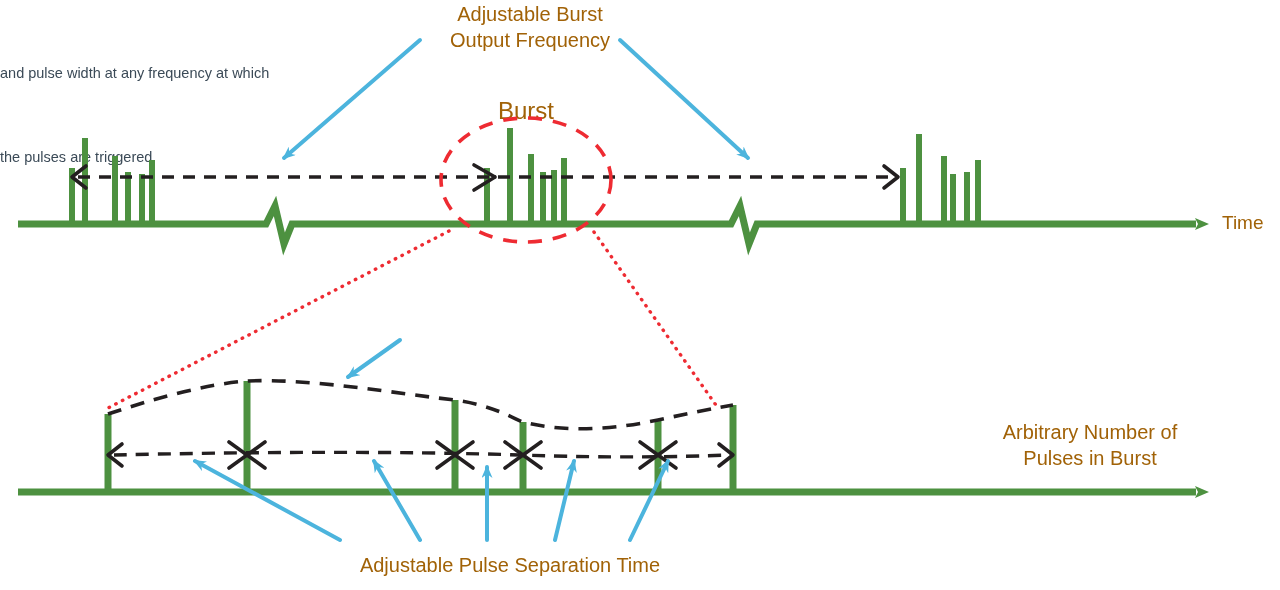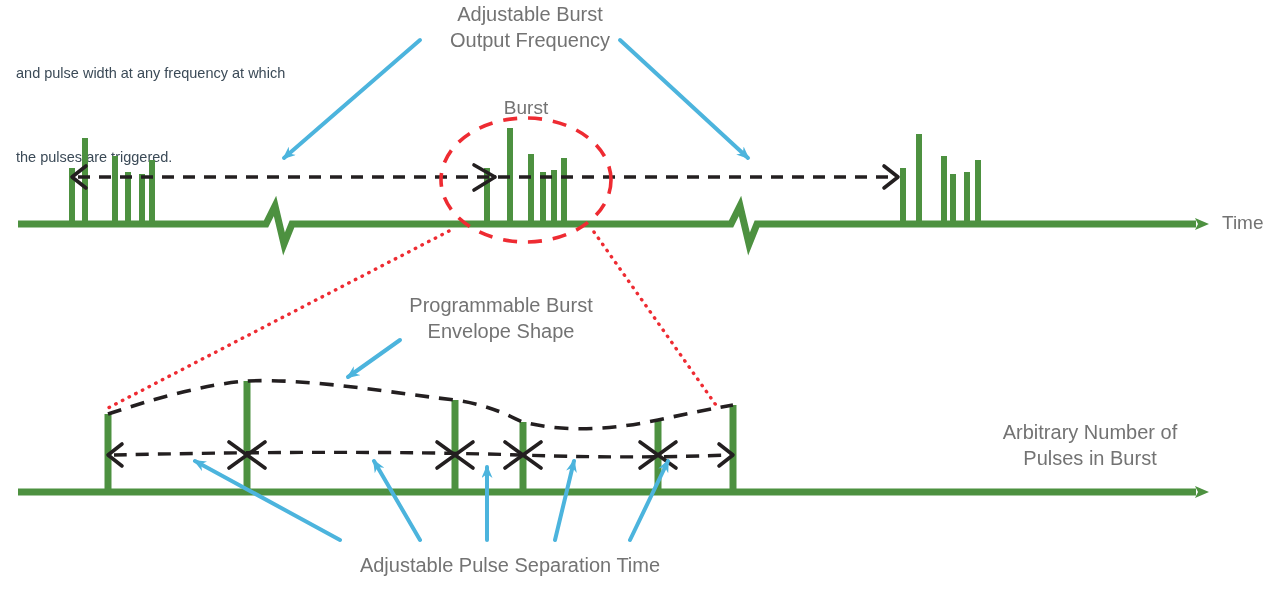--- a/index.html
+++ b/index.html
@@ -1,40 +1,38 @@
 <!DOCTYPE html>
 <html><head>
 <meta charset="utf-8">
 <style>
   html,body{margin:0;padding:0;background:#ffffff;}
   body{width:1280px;height:590px;font-family:"Liberation Sans",sans-serif;overflow:hidden;position:relative;}
   #stage{position:absolute;left:0;top:0;width:1280px;height:590px;}
   svg.layer{position:absolute;left:0;top:0;width:1280px;height:590px;}
-  .lbl{position:absolute;text-align:center;color:#737373;line-height:1.28;white-space:pre;}
+  .lbl{position:absolute;text-align:center;color:#a16207;line-height:1.28;white-space:pre;}
   .intro{position:absolute;color:#3b4a57;font-size:14.5px;line-height:1.95;white-space:pre;text-align:left;}
-  .t-burst{font-size:19px;}
+  .t-burst{font-size:24px;}
   .t-hdr{font-size:20px;}
   .t-time{font-size:19px;}
 </style>
 </head>
 <body>
 
 <div id="stage">
 
-  <div class="intro" style="left:0px;top:2px;margin-left:16px;">
+  <div class="intro" style="left:0px;top:2px;">
     <div>and pulse width at any frequency at which</div>
     <div>the pulses are triggered.</div>
   </div>
 
   <div class="lbl t-hdr" style="left:424px;top:2px;width:212px;">Adjustable Burst
 Output Frequency</div>
   <div class="lbl t-burst" style="left:466px;top:96px;width:120px;">Burst</div>
   <div class="lbl t-time" style="left:1222px;top:211px;width:60px;text-align:left;">Time</div>
-  <div class="lbl t-hdr" style="left:386px;top:293px;width:230px;">Programmable Burst
-Envelope Shape</div>
   <div class="lbl t-hdr" style="left:318px;top:553px;width:384px;">Adjustable Pulse Separation Time</div>
   <div class="lbl t-hdr" style="left:968px;top:420px;width:244px;">Arbitrary Number of
 Pulses in Burst</div>
 
   <svg class="layer" viewBox="0 0 1280 590">
     <defs>
       <marker id="grnarrow" markerWidth="14" markerHeight="12" refX="1" refY="6" orient="auto" markerUnits="userSpaceOnUse">
         <path d="M0,0 L14,6 L0,12 L3,6 Z" fill="#4d9140"></path>
       </marker>
       <marker id="bluearrow" markerWidth="13" markerHeight="11" refX="11" refY="5.5" orient="auto" markerUnits="userSpaceOnUse">

